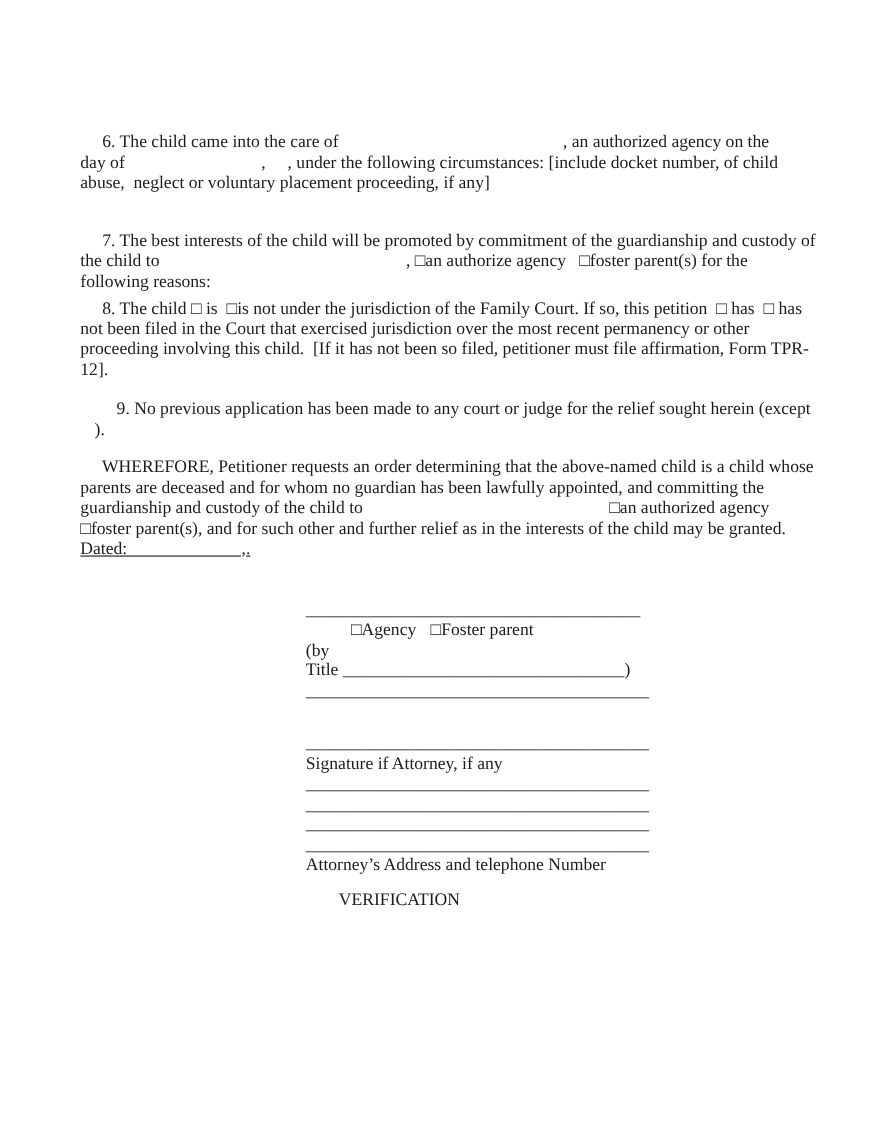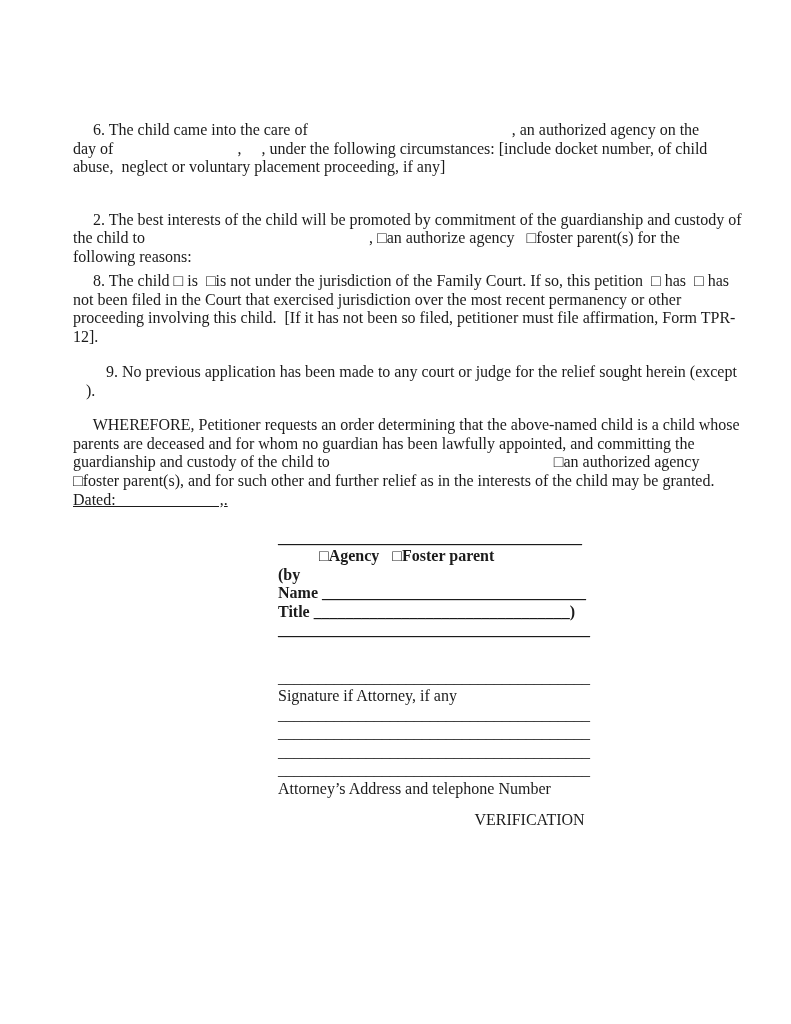--- a/index.html
+++ b/index.html
@@ -21,51 +21,49 @@
   .para, .line-row {
     white-space: pre;
   }
   .gap-p7 { margin-top: 34px; }
   .gap-p8 { margin-top: 6px; }
   .gap-p9 { margin-top: 17px; margin-left: 13px; }
   .gap-wh { margin-top: 16px; }
   .gap-dt { margin-top: 1px; text-decoration: underline; }
   .sig-block {
     margin-left: 205px;
-    margin-top: 19px;
-    font-weight: bold;
+    margin-top: 36px;
   }
   .atty-block {
     margin-left: 205px;
     margin-top: 29px;
   }
   .cb-row {
     padding-left: 41px;
     white-space: pre;
   }
   .cb { margin-right: 0px; }
   .cb-gap { margin-left: 13px; }
   .verification {
     margin-left: 235px;
     margin-top: 13px;
     white-space: pre;
-    text-align: center;
   }
 </style>
 </head>
 <body>
 
 <div class="page">
   <main class="content">
 
     <div class="para">     6. The child came into the care of                                                   , an authorized agency on the
 day of                               ,     , under the following circumstances: [include docket number, of child
 abuse,  neglect or voluntary placement proceeding, if any]</div>
 
-    <div class="para gap-p7">     2. The best interests of the child will be promoted by commitment of the guardianship and custody of
+    <div class="para gap-p7">     7. The best interests of the child will be promoted by commitment of the guardianship and custody of
 the child to                                                        , □an authorize agency   □foster parent(s) for the
 following reasons:</div>
 
     <div class="para gap-p8">     8. The child □ is  □is not under the jurisdiction of the Family Court. If so, this petition  □ has  □ has
 not been filed in the Court that exercised jurisdiction over the most recent permanency or other
 proceeding involving this child.  [If it has not been so filed, petitioner must file affirmation, Form TPR-
 12].</div>
 
     <div class="para gap-p9">     9. No previous application has been made to any court or judge for the relief sought herein (except
 ).</div>
@@ -74,21 +72,20 @@
 parents are deceased and for whom no guardian has been lawfully appointed, and committing the
 guardianship and custody of the child to                                                        □an authorized agency
 □foster parent(s), and for such other and further relief as in the interests of the child may be granted.</div>
 
     <div class="para gap-dt">Dated:                          ,.</div>
 
     <section class="sig-block">
       <div class="line-row">______________________________________</div>
       <div class="cb-row"><span class="cb">□</span><span>Agency</span><span class="cb cb-gap">□</span><span>Foster parent</span></div>
       <div class="line-row">(by</div>
-      <div class="line-row">Name _________________________________</div>
       <div class="line-row">Title ________________________________)</div>
       <div class="line-row">_______________________________________</div>
     </section>
 
     <section class="atty-block">
       <div class="line-row">_______________________________________</div>
       <div class="line-row">Signature if Attorney, if any</div>
       <div class="line-row">_______________________________________</div>
       <div class="line-row">_______________________________________</div>
       <div class="line-row">_______________________________________</div>

